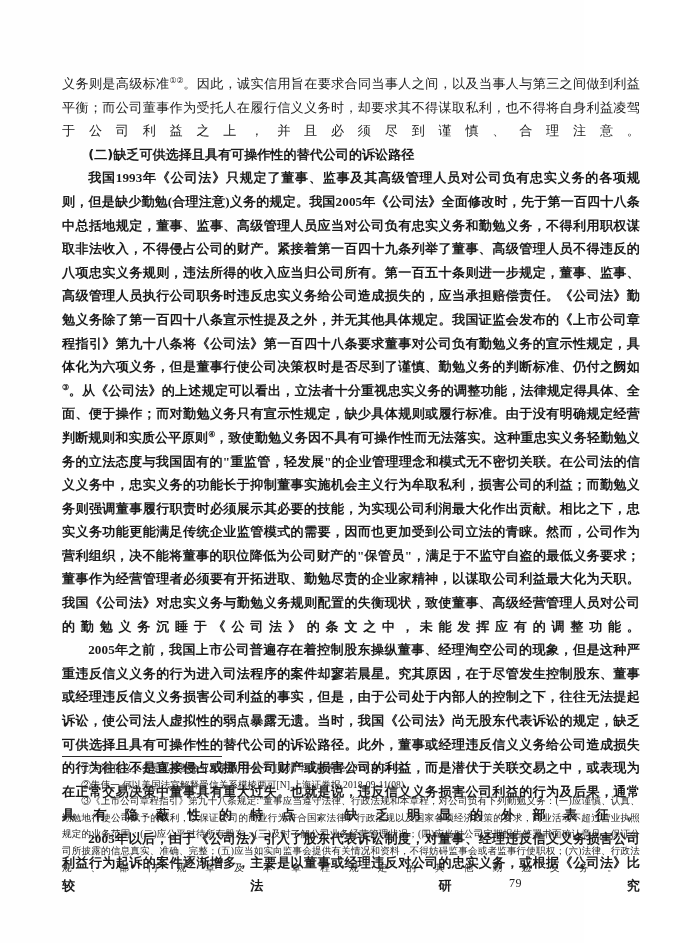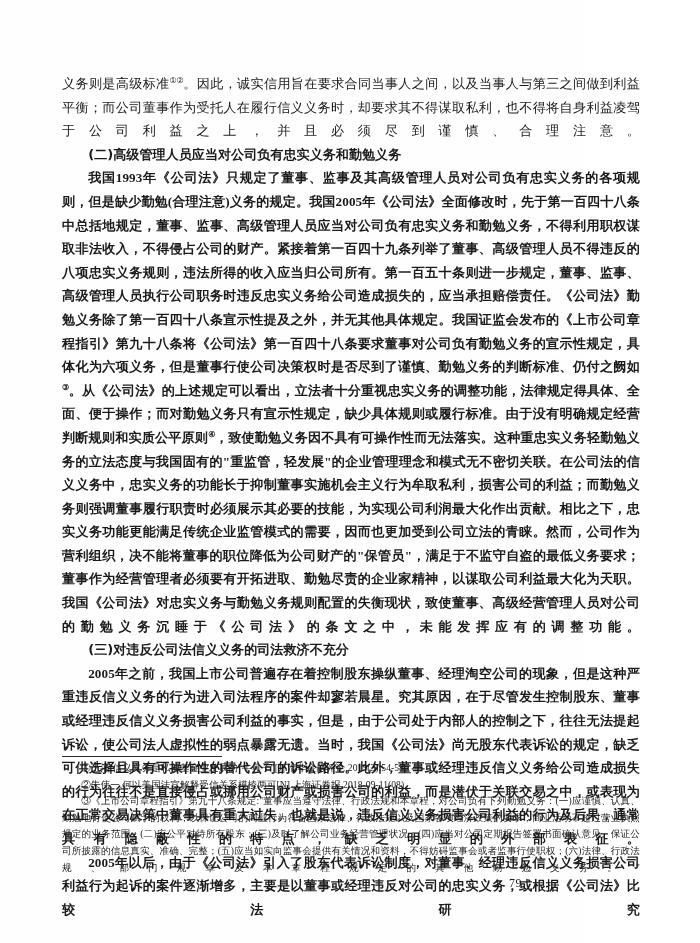--- a/index.html
+++ b/index.html
@@ -108,25 +108,24 @@
 </style>
 </head>
 <body>
 
 <div class="page">
 
   <div class="content">
 
     <p class="para justify-all"><span>义务则是高级标准</span><sup class="fnref">①②</sup><span>。因此，诚实信用旨在要求合同当事人之间，以及当事人与第三之间做到利益平衡；而公司董事作为受托人在履行信义义务时，却要求其不得谋取私利，也不得将自身利益凌驾于公司利益之上，并且必须尽到谨慎、合理注意。</span></p>
 
-    <p class="heading">(二)高级管理人员应当对公司负有忠实义务和勤勉义务</p>
+    <p class="heading">(二)缺乏可供选择且具有可操作性的替代公司的诉讼路径</p>
 
     <p class="para indent justify-all"><span>我国1993年《公司法》只规定了董事、监事及其高级管理人员对公司负有忠实义务的各项规则，但是缺少勤勉(合理注意)义务的规定。我国2005年《公司法》全面修改时，先于第一百四十八条中总括地规定，董事、监事、高级管理人员应当对公司负有忠实义务和勤勉义务，不得利用职权谋取非法收入，不得侵占公司的财产。紧接着第一百四十九条列举了董事、高级管理人员不得违反的八项忠实义务规则，违法所得的收入应当归公司所有。第一百五十条则进一步规定，董事、监事、高级管理人员执行公司职务时违反忠实义务给公司造成损失的，应当承担赔偿责任。《公司法》勤勉义务除了第一百四十八条宣示性提及之外，并无其他具体规定。我国证监会发布的《上市公司章程指引》第九十八条将《公司法》第一百四十八条要求董事对公司负有勤勉义务的宣示性规定，具体化为六项义务，但是董事行使公司决策权时是否尽到了谨慎、勤勉义务的判断标准、仍付之阙如</span><sup class="fnref">③</sup><span>。从《公司法》的上述规定可以看出，立法者十分重视忠实义务的调整功能，法律规定得具体、全面、便于操作；而对勤勉义务只有宣示性规定，缺少具体规则或履行标准。由于没有明确规定经营判断规则和实质公平原则</span><sup class="fnref">④</sup><span>，致使勤勉义务因不具有可操作性而无法落实。这种重忠实义务轻勤勉义务的立法态度与我国固有的"重监管，轻发展"的企业管理理念和模式无不密切关联。在公司法的信义义务中，忠实义务的功能长于抑制董事实施机会主义行为牟取私利，损害公司的利益；而勤勉义务则强调董事履行职责时必须展示其必要的技能，为实现公司利润最大化作出贡献。相比之下，忠实义务功能更能满足传统企业监管模式的需要，因而也更加受到公司立法的青睐。然而，公司作为营利组织，决不能将董事的职位降低为公司财产的"保管员"，满足于不监守自盗的最低义务要求；董事作为经营管理者必须要有开拓进取、勤勉尽责的企业家精神，以谋取公司利益最大化为天职。我国《公司法》对忠实义务与勤勉义务规则配置的失衡现状，致使董事、高级经营管理人员对公司的勤勉义务沉睡于《公司法》的条文之中，未能发挥应有的调整功能。</span></p>
 
-    <p class="heading">(三)对违反公司法信义义务的司法救济不充分</p>
 
     <p class="para indent justify-all">2005年之前，我国上市公司普遍存在着控制股东操纵董事、经理淘空公司的现象，但是这种严重违反信义义务的行为进入司法程序的案件却寥若晨星。究其原因，在于尽管发生控制股东、董事或经理违反信义义务损害公司利益的事实，但是，由于公司处于内部人的控制之下，往往无法提起诉讼，使公司法人虚拟性的弱点暴露无遗。当时，我国《公司法》尚无股东代表诉讼的规定，缺乏可供选择且具有可操作性的替代公司的诉讼路径。此外，董事或经理违反信义义务给公司造成损失的行为往往不是直接侵占或挪用公司财产或损害公司的利益，而是潜伏于关联交易之中，或表现为在正常交易决策中董事具有重大过失。也就是说，违反信义义务损害公司利益的行为及后果，通常具有隐蔽性的特点，缺乏明显的外部表征。</p>
 
     <p class="para indent justify-all">2005年以后，由于《公司法》引入了股东代表诉讼制度，对董事、经理违反信义义务损害公司利益行为起诉的案件逐渐增多，主要是以董事或经理违反对公司的忠实义务，或根据《公司法》比较法研究</p>
 
   </div>
 
   <div class="fn-rule" style="top:756px;"></div>
 
   <div class="footnotes" style="top:760px;">

